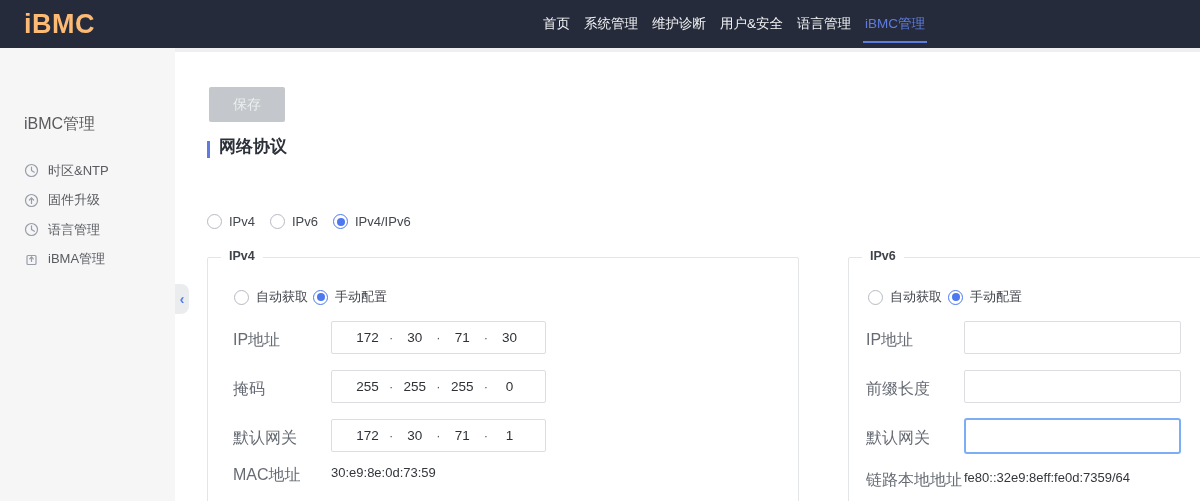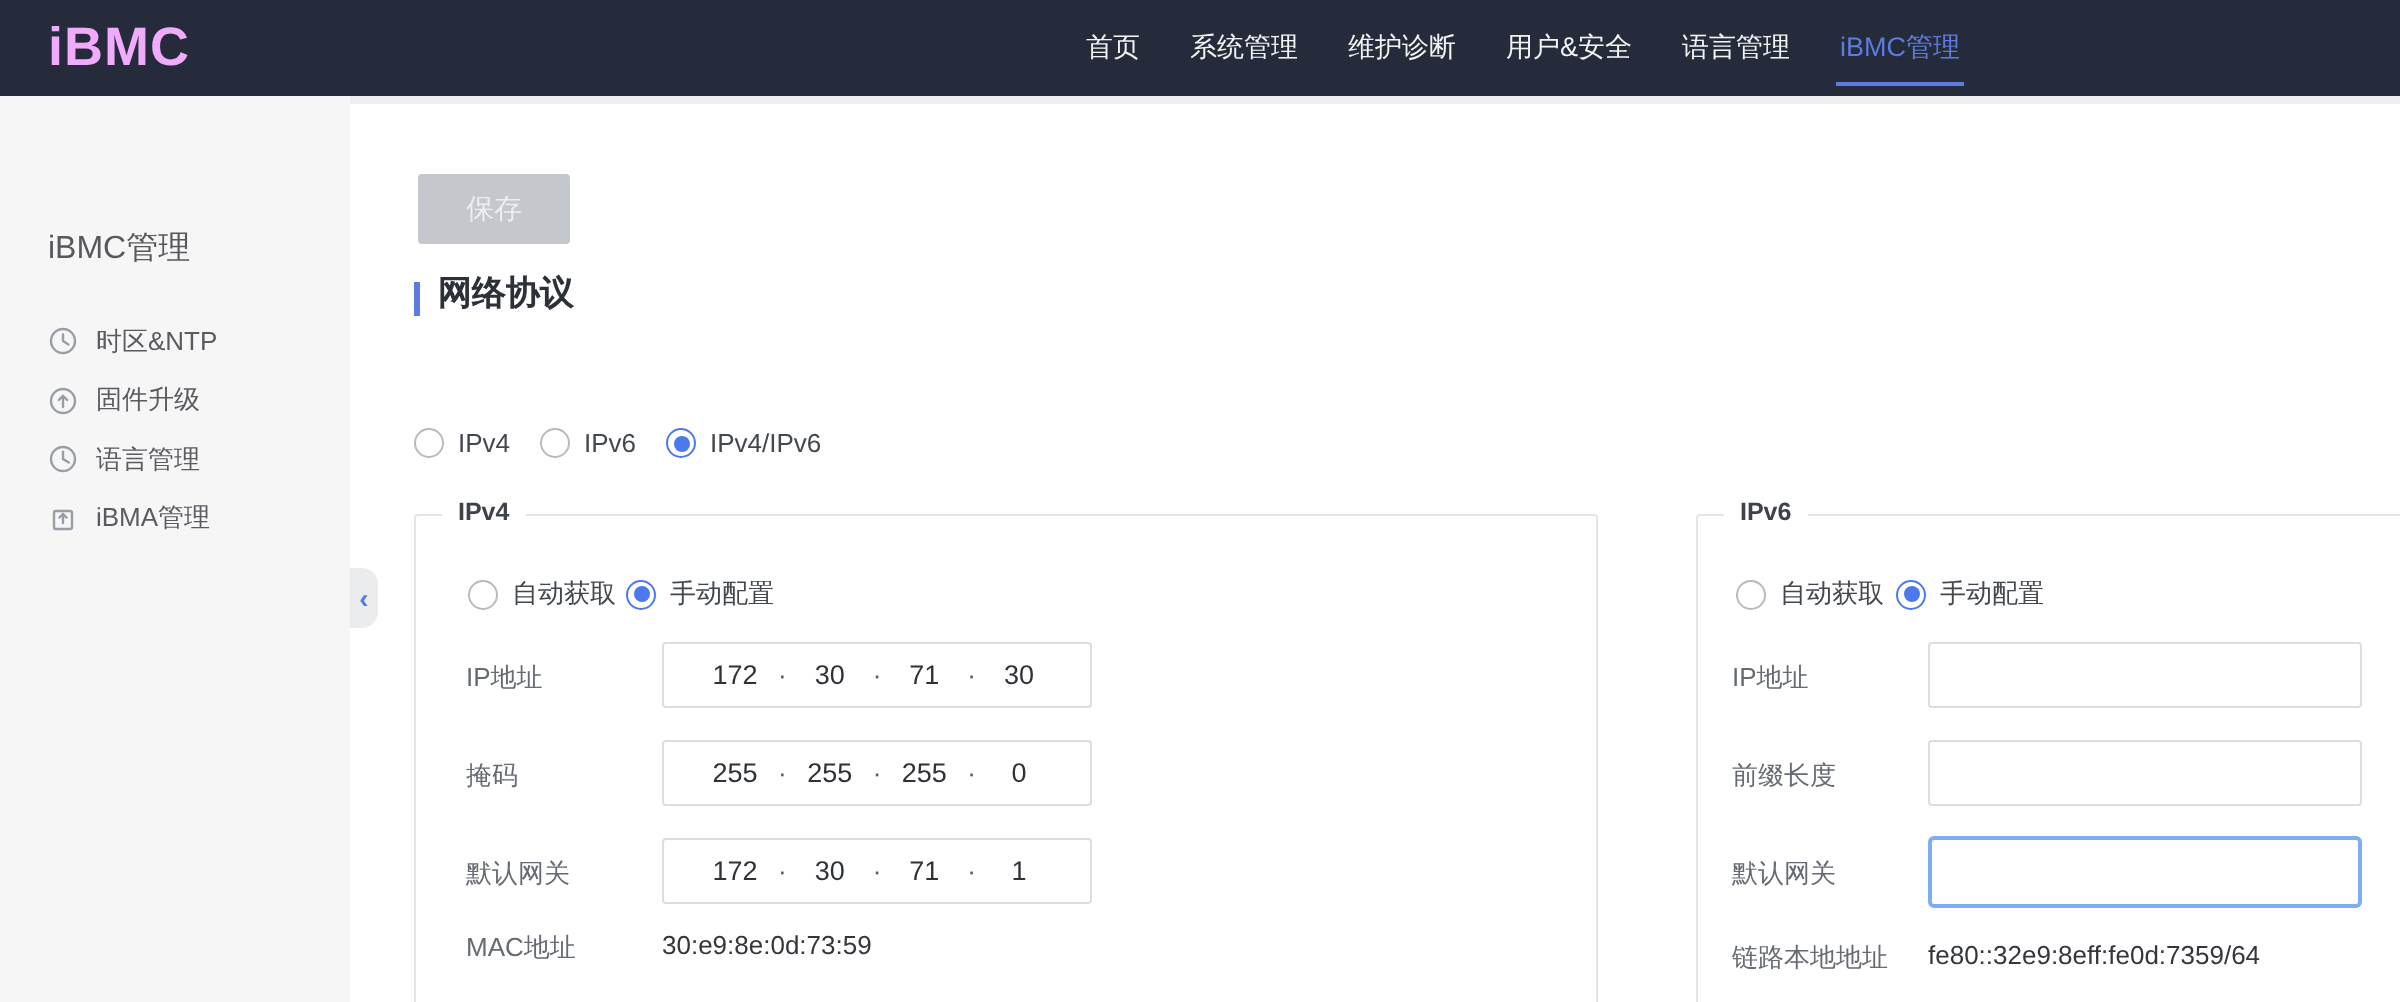--- a/index.html
+++ b/index.html
@@ -1,22 +1,22 @@
 <!DOCTYPE html>
 <html style="--header-bg: #252b3a; --accent: #5e7ce0; --radio-accent: #4d78ee; --focus-border: #7cadf5; --sidebar-bg: #f6f6f7; --disabled-btn-bg: #c4c7cb; --disabled-btn-text: #eceef0; --border: #dcdde0; --fieldset-border: #e4e5e7; --text-primary: #2e3237; --text-secondary: #666b73;"><head>
 <meta charset="utf-8">
 <style>
   html,body{margin:0;padding:0;background:#fff;}
   *{box-sizing:border-box;font-family:"Liberation Sans","DejaVu Sans",sans-serif;}
   .page{position:relative;width:1200px;height:501px;overflow:hidden;background:#fff;}
 
   
   .header{position:absolute;left:0;top:0;width:1200px;height:48px;background:var(--header-bg,#252b3a);}
-  .logo{position:absolute;left:24px;top:50%;transform:translateY(-50%);color:#f0abfc;font-size:27px;font-weight:bold;letter-spacing:.5px;}
-  .nav{position:absolute;left:543px;top:0;height:48px;display:flex;align-items:flex-start;gap:25px;}
+  .logo{position:absolute;left:24px;top:50%;transform:translateY(-50%);color:#fdba74;font-size:27px;font-weight:bold;letter-spacing:.5px;}
+  .nav{position:absolute;left:543px;top:0;height:48px;display:flex;align-items:flex-start;gap:14px;}
   .nav-item{position:relative;height:48px;line-height:48px;font-size:13.5px;color:#f2f3f5;cursor:pointer;white-space:nowrap;}
   .nav-item.active{color:var(--accent,#5e7ce0);}
   .nav-underline{position:absolute;left:-2px;right:-2px;bottom:5px;height:2px;background:var(--accent,#5e7ce0);}
 
   
   .sidebar{position:absolute;left:0;top:48px;width:175px;height:453px;background:var(--sidebar-bg,#f6f6f7);}
   .sidebar-title{position:absolute;left:24px;top:66px;font-size:16px;color:#58595c;}
   .menu{position:absolute;left:0;right:0;top:108px;}
   .menu-item{position:relative;height:29.5px;display:flex;align-items:center;padding-left:24px;gap:9px;font-size:13px;color:#595b60;cursor:pointer;}
   .menu-item.active{color:var(--accent,#5e7ce0);}
@@ -40,21 +40,21 @@
   .radio{position:relative;width:15px;height:15px;border-radius:50%;border:1px solid #b6bac1;background:#fff;flex:0 0 15px;}
   .radio.selected{border-color:var(--radio-accent,#4d78ee);}
   .radio.selected::after{content:"";position:absolute;inset:2.5px;border-radius:50%;background:var(--radio-accent,#4d78ee);}
 
   .fieldset{position:absolute;border:1px solid var(--fieldset-border,#e4e5e7);border-radius:2px;}
   .fs-ipv4{left:207px;top:257px;width:592px;height:300px;}
   .fs-ipv6{left:848px;top:257px;width:400px;height:300px;}
   .legend{position:absolute;top:-9px;left:13px;background:#fff;padding:0 8px;font-size:12.5px;font-weight:600;color:#3e4249;}
 
   .mode-opt{position:absolute;top:30px;display:flex;align-items:center;gap:7px;cursor:pointer;}
-  .field-label{position:absolute;font-size:13px;color:var(--text-secondary,#666b73);white-space:nowrap;}
+  .field-label{position:absolute;font-size:16px;color:var(--text-secondary,#666b73);white-space:nowrap;}
   .text-value{position:absolute;font-size:13px;color:#33363b;white-space:nowrap;}
 
   .seg-input{position:absolute;width:215px;height:33px;border:1px solid var(--border,#dcdde0);border-radius:2px;background:#fff;display:flex;align-items:center;padding:0 14px;cursor:text;justify-content:center;}
   .octet{flex:1;text-align:center;font-size:13.5px;color:var(--text-primary,#2e3237);}
   .octet-sep{flex:0 0 auto;font-size:13px;color:#55585e;}
 
   .plain-input{position:absolute;width:217px;height:33px;border:1px solid var(--border,#dcdde0);border-radius:2px;background:#fff;cursor:text;}
   .plain-input.focused{height:36px;border:2px solid var(--focus-border,#7cadf5);border-radius:3px;}
 </style>
 </head>

